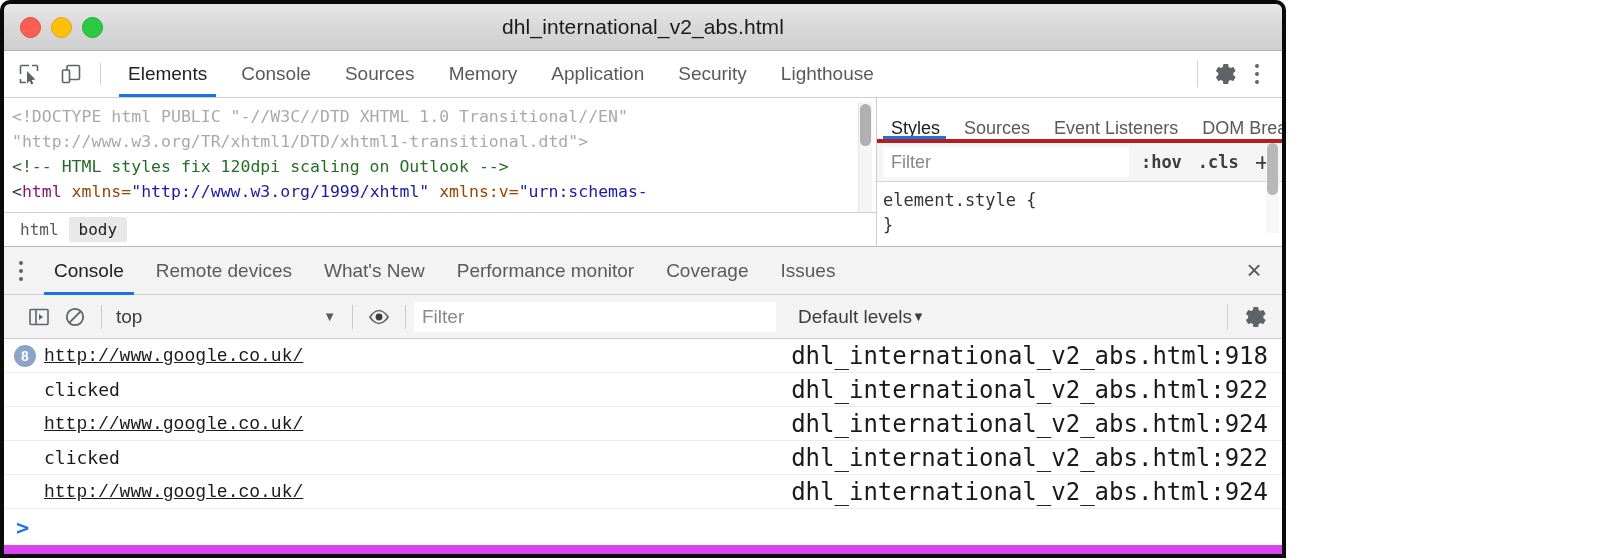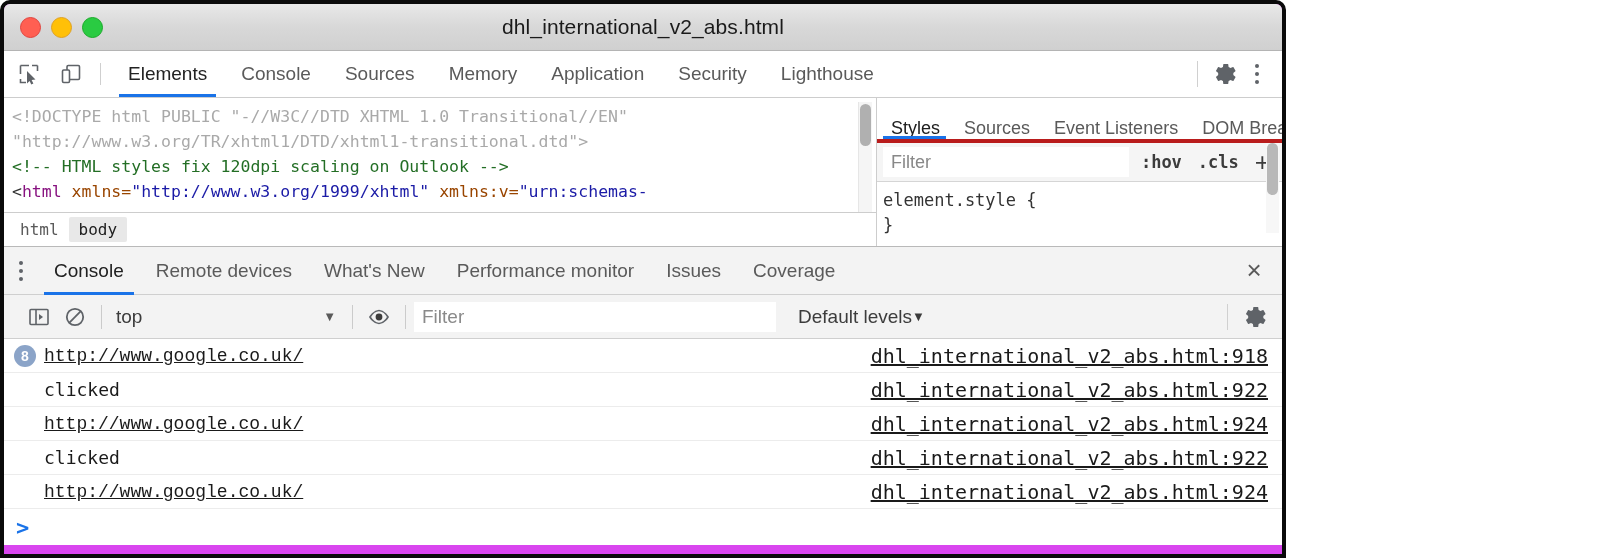--- a/index.html
+++ b/index.html
@@ -482,23 +482,22 @@
     cursor: pointer;
     font-family: Liberation Mono, monospace;
   }
   .msg-text {
     color: #1a1a1a;
     text-align: right;
   }
   .src-link {
     margin-left: auto;
     color: #1a1a1a;
-    text-decoration: underline;
-    cursor: pointer;
-    font-size: 20px;
+    cursor: pointer;
+    font-size: 24px;
   }
   .prompt-row {
     display: flex;
     align-items: center;
     height: 36px;
     padding-left: 12px;
   }
   .prompt-caret {
     color: #1a73e8;
     font-family: "DejaVu Sans Mono", monospace;
@@ -637,24 +636,24 @@
     <div class="drawer-tab">
         <span>Remote devices</span>
       </div>
     <div class="drawer-tab">
         <span>What's New</span>
       </div>
     <div class="drawer-tab">
         <span>Performance monitor</span>
       </div>
     <div class="drawer-tab">
+        <span>Coverage</span>
+      </div>
+    <div class="drawer-tab">
         <span>Issues</span>
-      </div>
-    <div class="drawer-tab">
-        <span>Coverage</span>
       </div>
     <div class="drawer-close">×</div>
   </div>
 
   <div class="console-toolbar">
     <div class="ct-btn">
       <svg width="22" height="22" viewBox="0 0 22 22">
         <rect x="2" y="3.5" width="18" height="15" rx="1" stroke="#5f6368" stroke-width="1.6" fill="none"></rect>
         <line x1="8" y1="3.5" x2="8" y2="18.5" stroke="#5f6368" stroke-width="1.6"></line>
         <path d="M11 8 L15 11 L11 14 Z" fill="#5f6368"></path>

